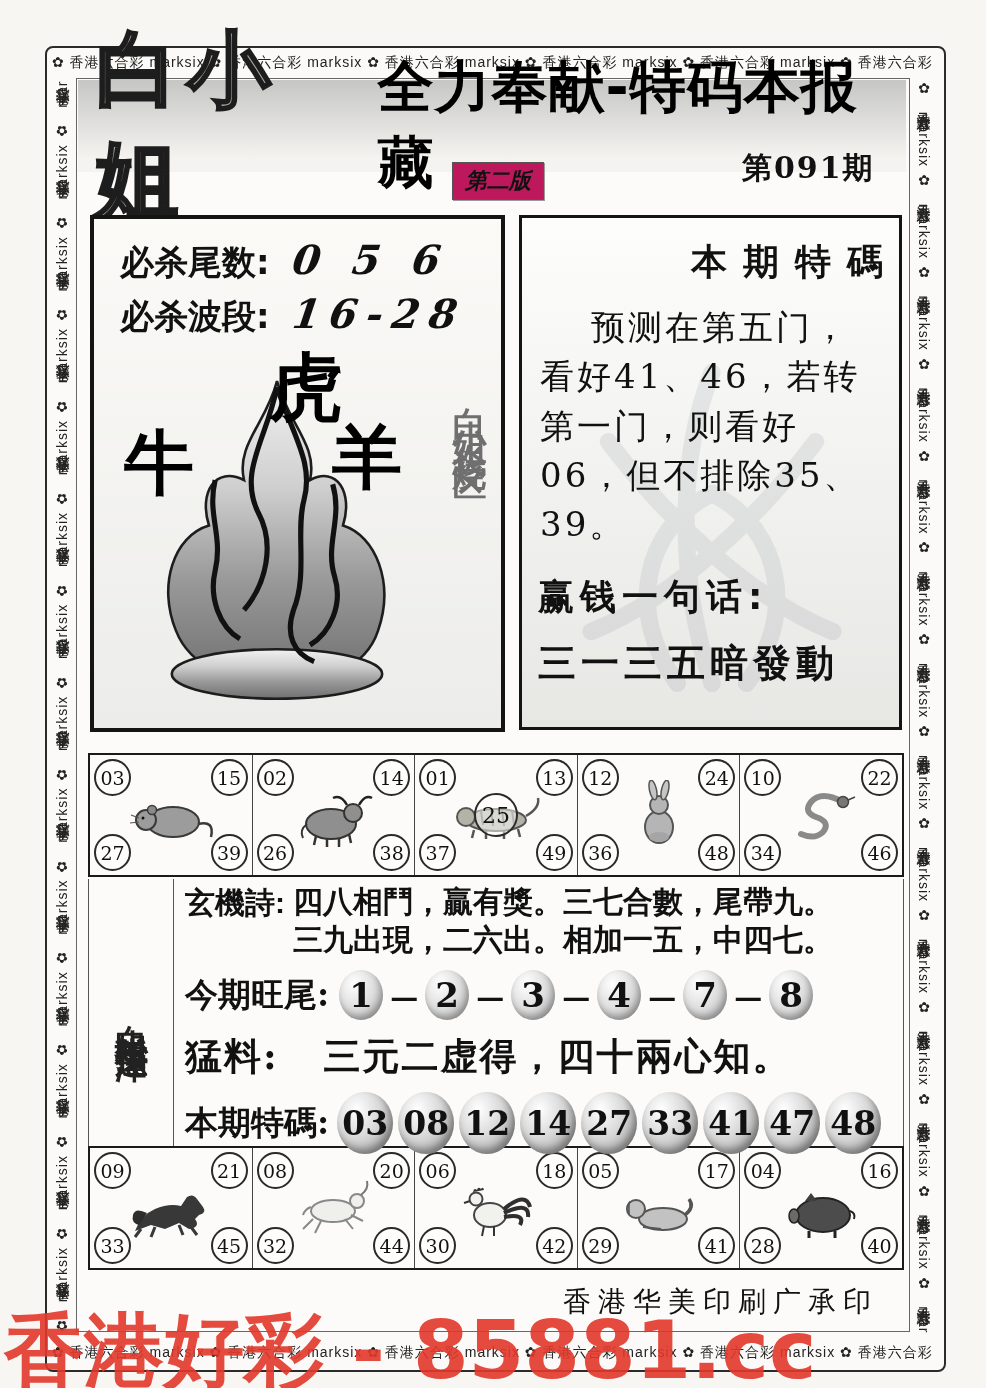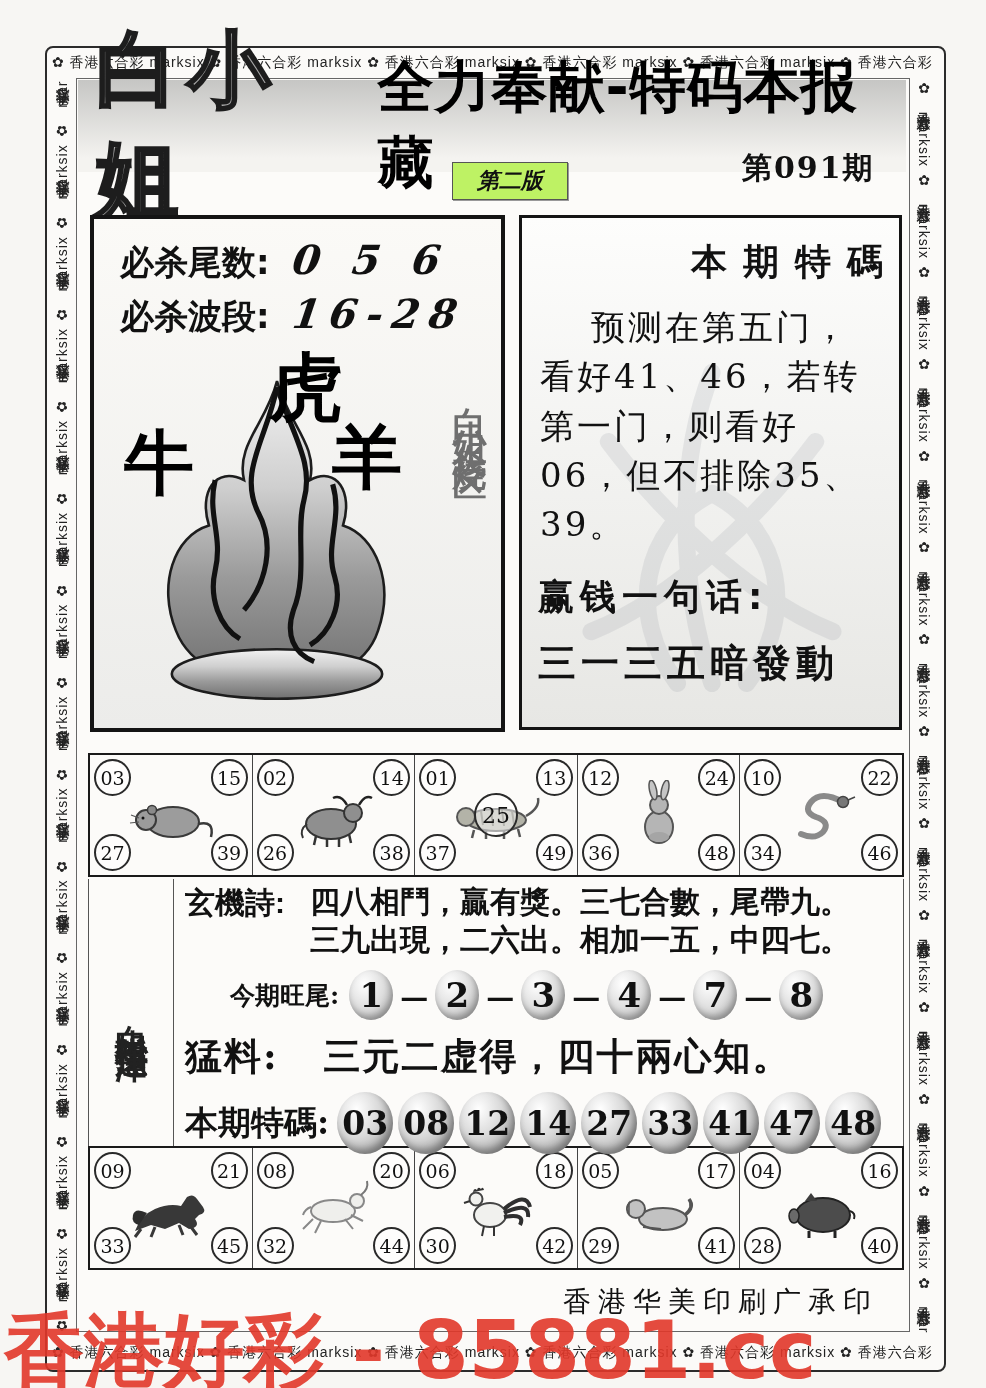--- a/index.html
+++ b/index.html
@@ -18,22 +18,22 @@
   .content-frame{position:absolute;left:76px;top:78px;width:832px;height:1252px;
                  border:1px solid #666;background:#fcfbf9;}
   
   .title-row{position:absolute;left:78px;top:80px;width:828px;height:92px;
              background:linear-gradient(180deg,#c6c6c4,#f4f3f0 85%);display:flex;align-items:center;}
   .title-outline{font-family:"DejaVu Sans",sans-serif;font-weight:bold;font-size:82px;
                  color:#a9a9a9;-webkit-text-stroke:3px #1d1d1d;letter-spacing:10px;margin-left:18px;}
   .title-main{font-family:"DejaVu Sans",sans-serif;font-weight:900;font-size:56px;color:#000;
               letter-spacing:1px;margin-left:10px;}
   .issue{position:absolute;left:742px;top:148px;font-size:30px;font-weight:bold;letter-spacing:2px;}
-  .edition{position:absolute;left:452px;top:162px;border:1px solid #555;background:#bef264;
-           box-shadow:1px 1px 0 #999;padding:3px 24px;font-size:22px;font-style:italic;font-weight:bold;text-align:right;}
+  .edition{position:absolute;left:452px;top:162px;border:1px solid #555;background:#be185d;
+           box-shadow:1px 1px 0 #999;padding:3px 12px;font-size:22px;font-style:italic;font-weight:bold;text-align:right;}
   
   .kill-box{position:absolute;left:90px;top:215px;width:407px;height:509px;border:4px solid #141414;
             background:linear-gradient(180deg,#fbfaf7,#ececea);}
   .kill-lines{margin:14px 0 0 26px;}
   .kill-line{font-family:"DejaVu Sans",sans-serif;font-weight:900;font-size:34px;line-height:1.35;}
   .kill-val{font-family:"DejaVu Serif",serif;font-style:italic;font-weight:bold;font-size:40px;
             letter-spacing:9px;display:inline-block;transform:skewX(-8deg);margin-left:12px;}
   .flame-svg{position:absolute;left:18px;top:160px;width:330px;height:330px;}
   .flame-char{position:absolute;font-weight:900;font-family:"DejaVu Serif",serif;color:#000;}
   .fc-top{left:175px;top:120px;font-size:74px;}
@@ -66,24 +66,24 @@
   .animal{position:absolute;left:50%;top:50%;transform:translate(-50%,-50%);width:100px;height:70px;z-index:2;}
   
   .tips{position:absolute;left:88px;top:879px;width:816px;height:267px;box-sizing:border-box;
         border-left:1px solid #555;border-right:1px solid #555;background:#fcfbf9;}
   .side-strip{position:absolute;left:0;top:0;width:84px;height:100%;border-right:1px solid #555;
               display:flex;align-items:center;justify-content:center;}
   .side-vertical{writing-mode:vertical-rl;text-orientation:upright;font-size:33px;font-weight:900;
                  color:#222;letter-spacing:4px;}
   .tips-content{position:absolute;left:96px;top:4px;width:714px;}
   .poem{display:flex;align-items:flex-start;}
-  .poem-label{font-family:"Liberation Sans",sans-serif;font-weight:900;font-size:30px;margin-right:25px;white-space:nowrap;}
+  .poem-label{font-family:"Liberation Sans",sans-serif;font-weight:900;font-size:30px;margin-right:8px;white-space:nowrap;}
   .poem-lines{font-family:"Liberation Sans",sans-serif;font-weight:900;font-size:30px;line-height:1.25;}
   .tail-row{display:flex;align-items:center;margin-top:12px;}
-  .tail-label{font-size:25px;font-weight:900;margin-right:10px;white-space:nowrap;margin-left:45px;}
+  .tail-label{font-size:33px;font-weight:900;margin-right:10px;white-space:nowrap;}
   .tail-ball{width:44px;height:50px;border-radius:50%;display:inline-flex;align-items:center;justify-content:center;
              font-size:34px;font-weight:bold;
              background:radial-gradient(ellipse at 35% 28%,#ffffff,#dedede 48%,#a7a7a7);
              box-shadow:inset -2px -4px 6px rgba(0,0,0,.28);}
   .dash{font-weight:900;font-size:28px;margin:0 7px;}
   .hot-row{margin-top:12px;font-size:37px;font-weight:900;letter-spacing:2px;}
   .hot-label{margin-right:30px;}
   .eight-row{display:flex;align-items:center;margin-top:10px;}
   .eight-label{font-size:33px;font-weight:900;margin-right:8px;white-space:nowrap;}
   .big-ball{width:56px;height:62px;border-radius:50%;display:inline-flex;align-items:center;justify-content:center;

